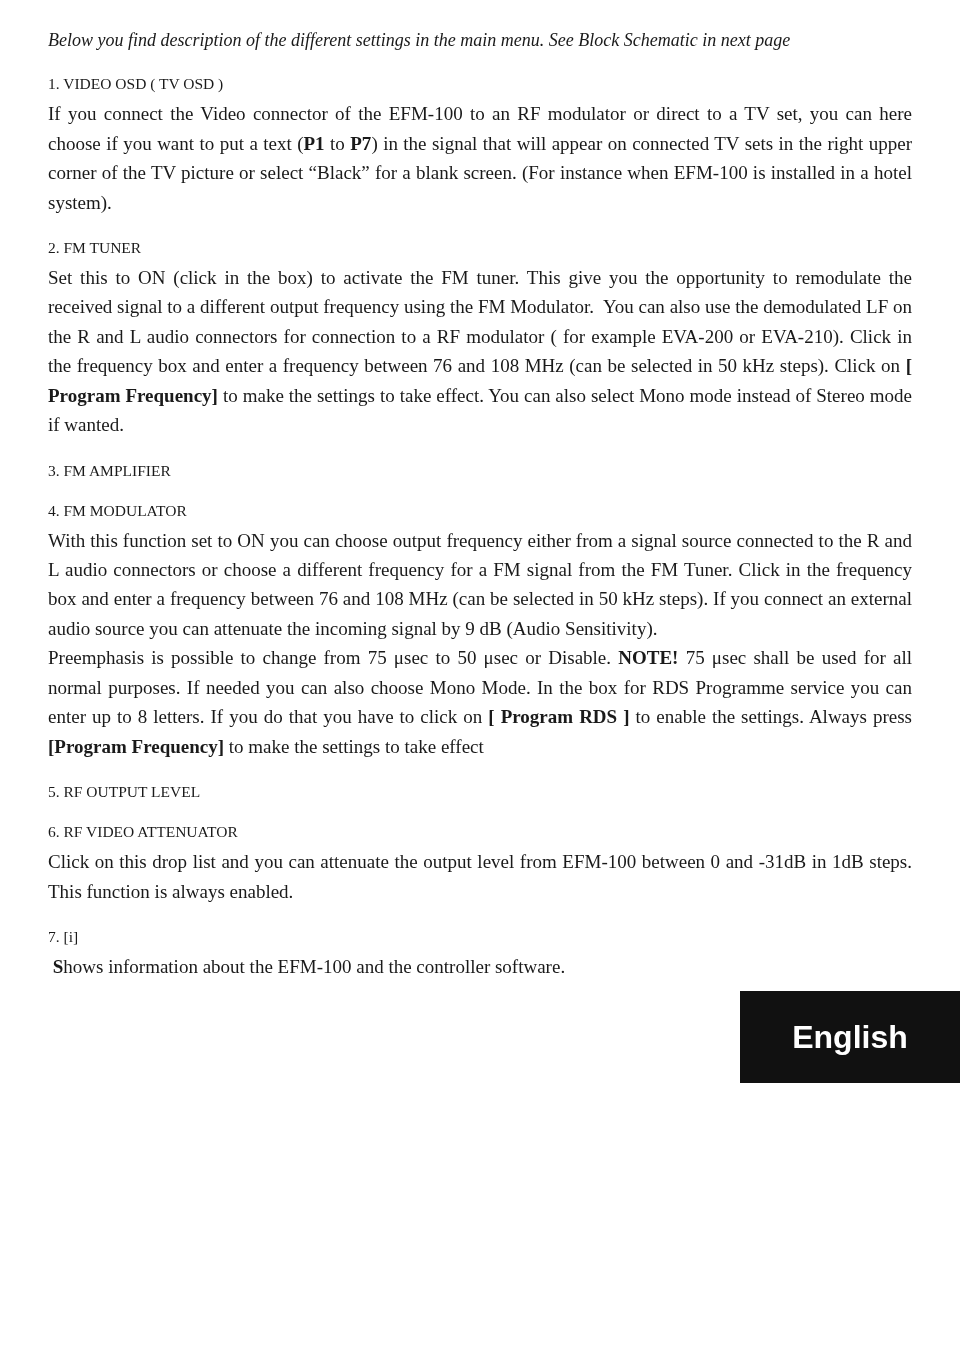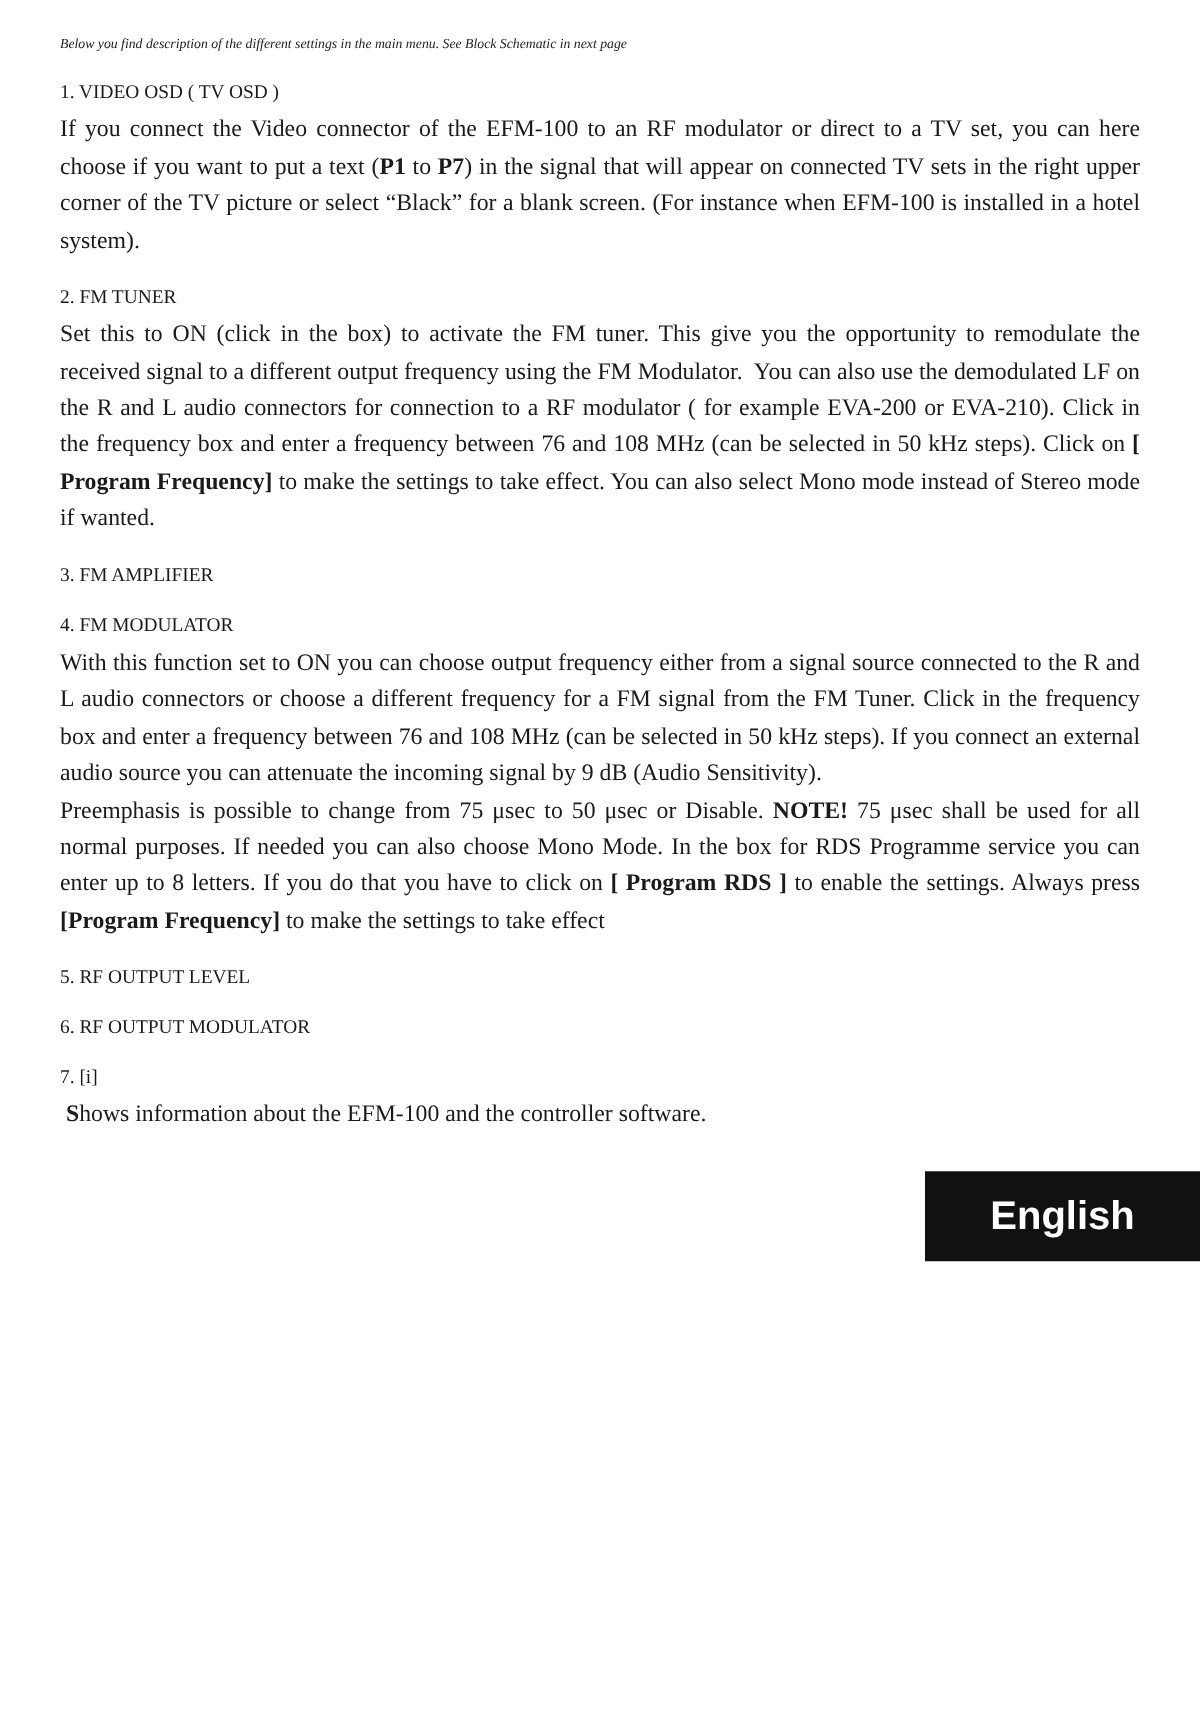--- a/index.html
+++ b/index.html
@@ -18,21 +18,21 @@
       position: relative;
     }
 
     .page-container {
       padding: 28px 48px 80px 48px;
       position: relative;
     }
 
     .header-italic {
       font-style: italic;
-      font-size: 11px;
+      font-size: 18px;
       margin-bottom: 22px;
       line-height: 1.4;
     }
 
     .section {
       margin-bottom: 22px;
     }
 
     .section-title {
       font-weight: normal;
@@ -60,21 +60,21 @@
       right: 48px;
       font-size: 15px;
       color: #1a1a1a;
     }
 
     .english-banner {
       position: absolute;
       bottom: 0;
       right: 0;
       width: 220px;
-      height: 72px;
+      height: 92px;
       background: #111111;
       color: #ffffff;
       font-size: 32px;
       font-weight: bold;
       font-family: Arial, sans-serif;
       display: flex;
       align-items: center;
       justify-content: center;
     }
   </style>
@@ -137,21 +137,25 @@
   </div>
 
   <div class="section">
     <div class="section-title">
       <span>5. </span><span>RF OUTPUT LEVEL</span>
     </div>
   </div>
 
   <div class="section">
     <div class="section-title">
-      <span>6. </span><span>RF OUTPUT MODULATOR</span>
+      <span>6. </span><span>RF VIDEO ATTENUATOR</span>
+    </div>
+    <div class="section-body">
+      Click on this drop list and you can attenuate the output level from EFM-100 between 0
+      and -31dB in 1dB steps. This function is always enabled.
     </div>
   </div>
 
   <div class="section">
     <div class="section-title">
       <span>7. </span><span>[i]</span>
     </div>
     <div class="section-body">
       &nbsp;<span style="font-weight:bold;">S</span>hows information about the EFM-100 and the controller software.
     </div>

